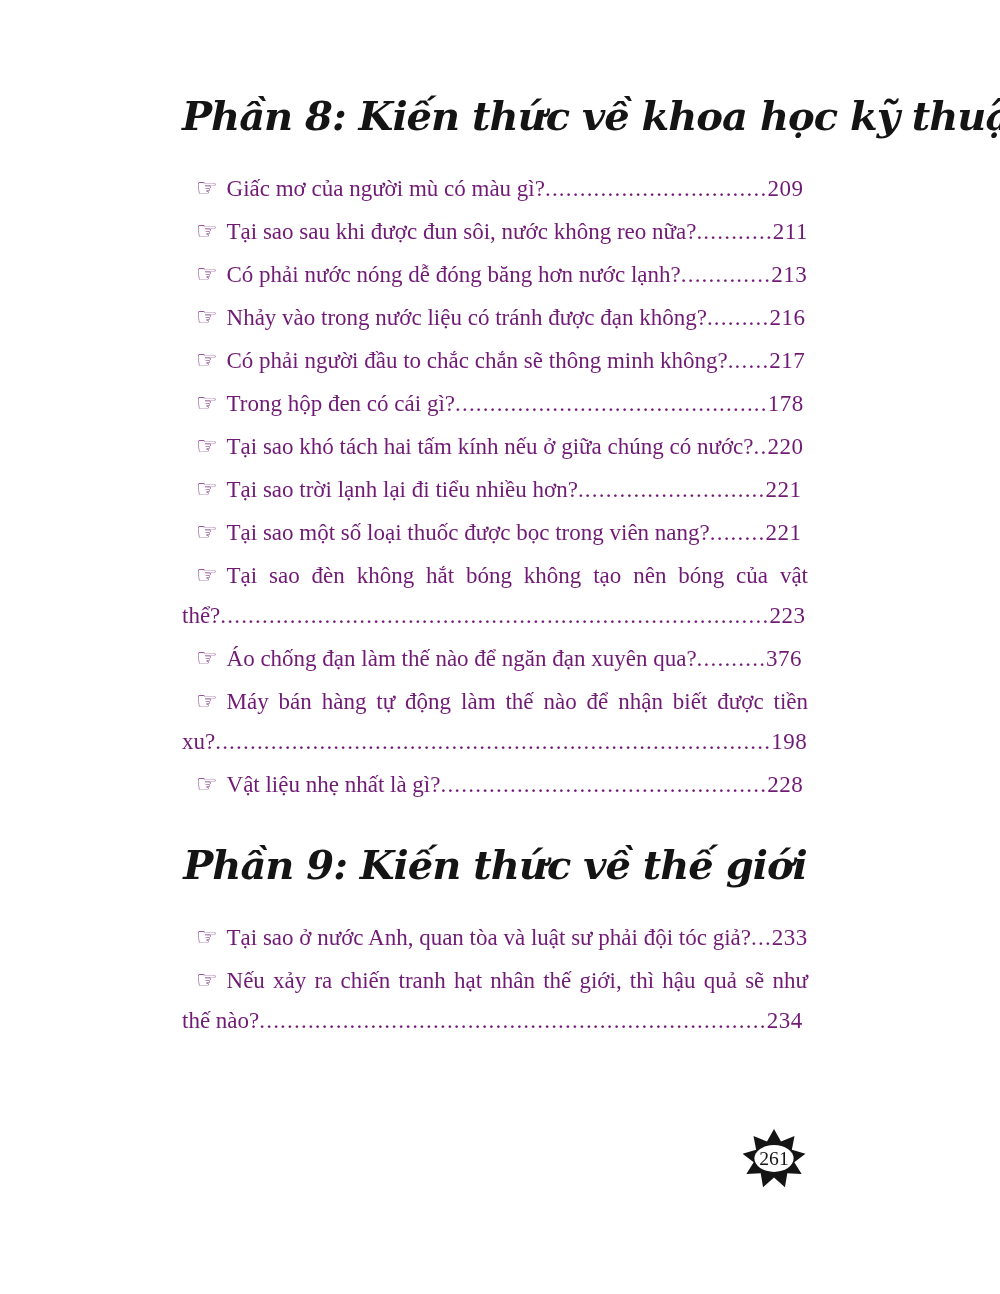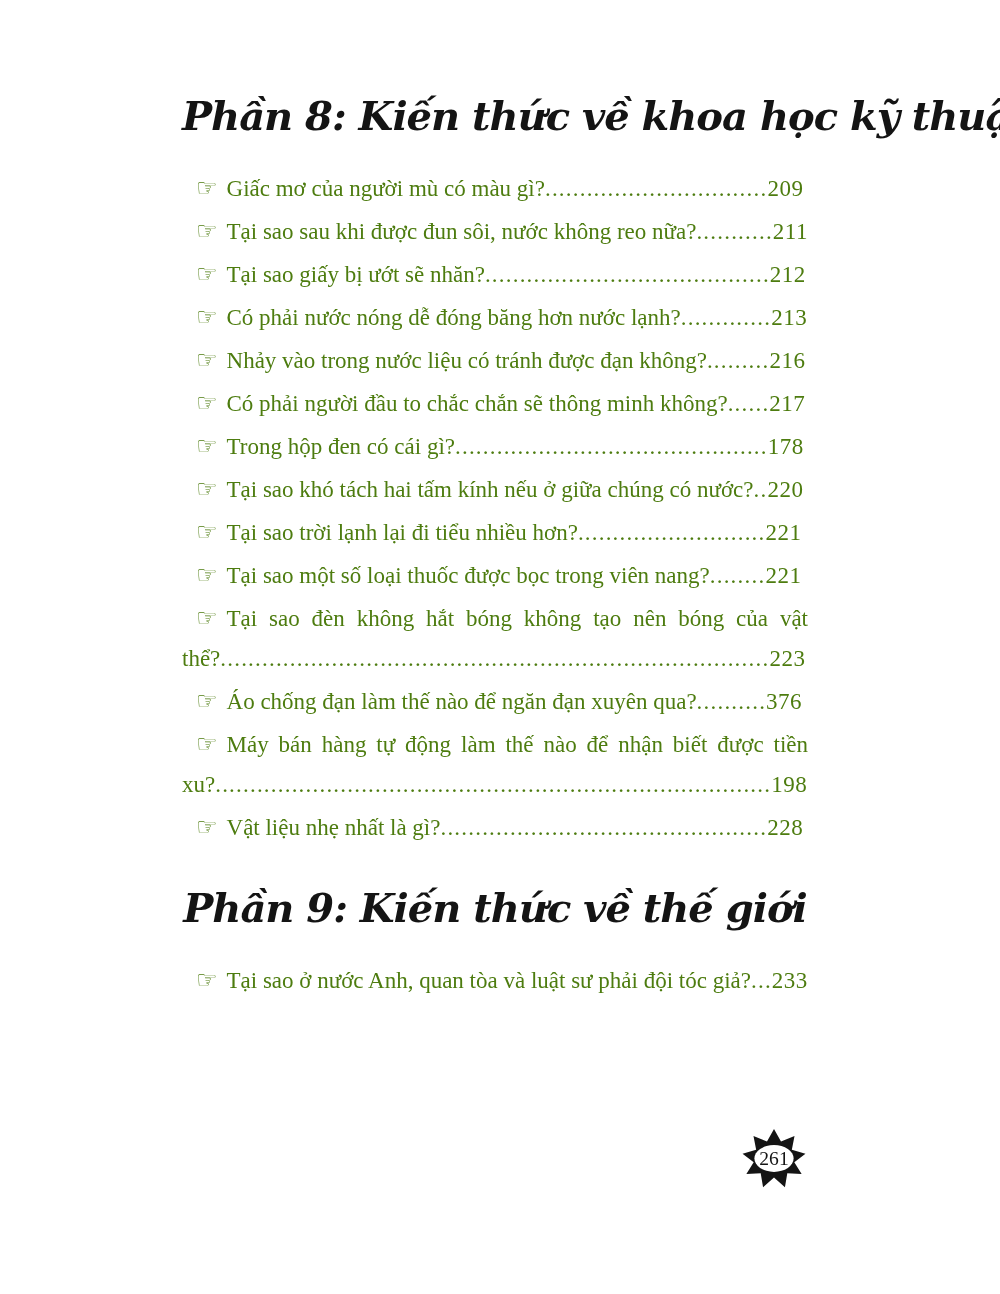--- a/index.html
+++ b/index.html
@@ -32,21 +32,21 @@
   }
   .toc-section + .toc-section .section-title {
     margin-top: 30px;
   }
   p.entry {
     font-size: 23px;
     line-height: 40px;
     text-align: justify;
     text-indent: 14px;
     margin-bottom: 2px;
-    color: #4d7c0f;
+    color: #701a75;
   }
   .hand {
     font-family: "DejaVu Sans", sans-serif;
     font-size: 24px;
     margin-right: 9px;
   }
   .dots {
     word-break: break-all;
     letter-spacing: 1.2px;
   }
@@ -71,21 +71,20 @@
 <div class="page">
   <div class="toc" id="toc">
   <section class="toc-section">
     <h2 class="section-title">Phần 8: Kiến thức về khoa học kỹ thuật</h2>
     <div class="entries">
   <p class="entry"><span class="hand">☞</span><span class="txt">Giấc mơ của người mù có màu gì?</span><span class="dots">................................</span><span class="pagenum">209</span></p>
 
 
   <p class="entry"><span class="hand">☞</span><span class="txt">Tại sao sau khi được đun sôi, nước không reo nữa?</span><span class="dots">...........</span><span class="pagenum">211</span></p>
 
-  <p class="entry"><span class="hand">☞</span><span class="txt">Tại sao giấy bị ướt sẽ nhăn?</span><span class="dots">.........................................</span><span class="pagenum">212</span></p>
 
   <p class="entry"><span class="hand">☞</span><span class="txt">Có phải nước nóng dễ đóng băng hơn nước lạnh?</span><span class="dots">.............</span><span class="pagenum">213</span></p>
 
   <p class="entry"><span class="hand">☞</span><span class="txt">Nhảy vào trong nước liệu có tránh được đạn không?</span><span class="dots">.........</span><span class="pagenum">216</span></p>
 
   <p class="entry"><span class="hand">☞</span><span class="txt">Có phải người đầu to chắc chắn sẽ thông minh không?</span><span class="dots">......</span><span class="pagenum">217</span></p>
 
   <p class="entry"><span class="hand">☞</span><span class="txt">Trong hộp đen có cái gì?</span><span class="dots">.............................................</span><span class="pagenum">178</span></p>
 
   <p class="entry"><span class="hand">☞</span><span class="txt">Tại sao khó tách hai tấm kính nếu ở giữa chúng có nước?</span><span class="dots">..</span><span class="pagenum">220</span></p>
@@ -102,20 +101,21 @@
 
   <p class="entry"><span class="hand">☞</span><span class="txt">Vật liệu nhẹ nhất là gì?</span><span class="dots">...............................................</span><span class="pagenum">228</span></p>
 </div>
   </section>
 
   <section class="toc-section">
     <h2 class="section-title">Phần 9: Kiến thức về thế giới</h2>
     <div class="entries">
   <p class="entry"><span class="hand">☞</span><span class="txt">Tại sao ở nước Anh, quan tòa và luật sư phải đội tóc giả?</span><span class="dots">...</span><span class="pagenum">233</span></p>
 
+  <p class="entry"><span class="hand">☞</span><span class="txt">Nếu xảy ra chiến tranh hạt nhân thế giới, thì hậu quả sẽ như thế nào?</span><span class="dots">.........................................................................</span><span class="pagenum">234</span></p>
 </div>
   </section>
 </div>
 
   <div class="badge">
     <svg width="66" height="62" viewBox="0 0 64 60">
       <polygon fill="#141414" points="32,1 38.8,13.1 51.9,7.8 49.3,21 62.5,25 51.7,33.1 58.8,44.5 44.9,43.8 42.6,57.3 32,48 21.4,57.3 19.1,43.8 5.2,44.5 12.3,33.1 1.5,25 14.7,21 12.1,7.8 25.2,13.1"></polygon>
       <ellipse cx="32" cy="29.5" rx="19" ry="13" fill="#ffffff"></ellipse>
       <text x="32" y="36" text-anchor="middle">261</text>
     </svg>

